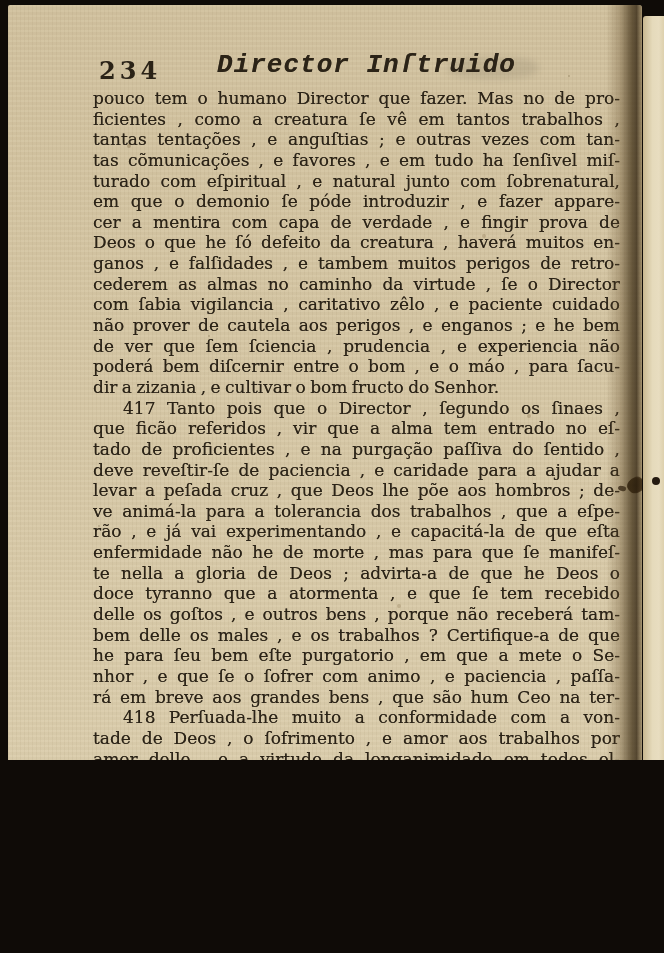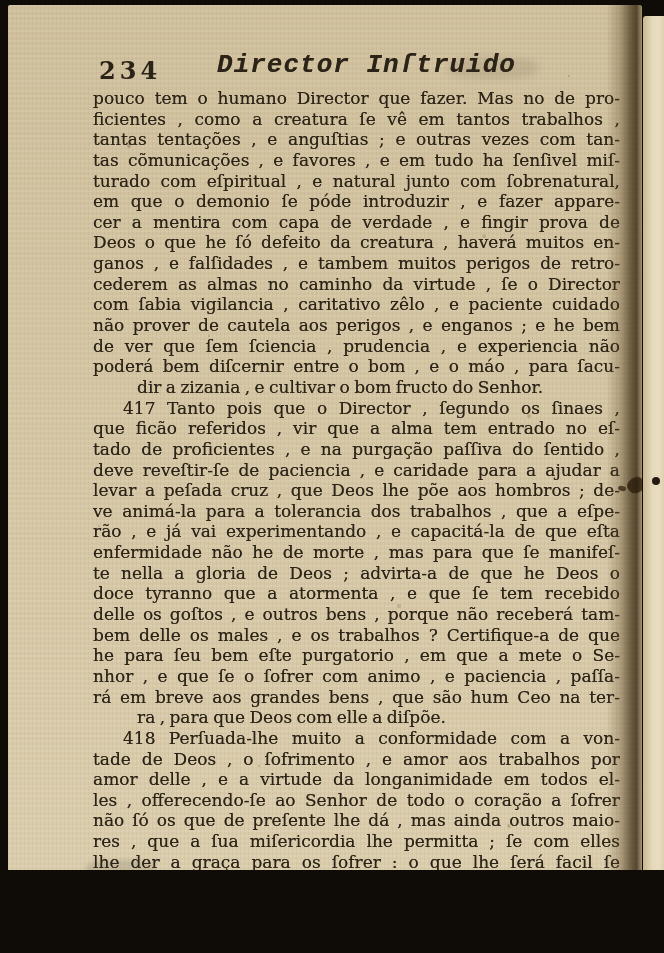--- a/index.html
+++ b/index.html
@@ -3,21 +3,21 @@
 <meta charset="utf-8">
 <style>
   html,body{margin:0;padding:0;}
   body{
     width:664px;height:953px;
     background:#0f0b07;
     font-family:"DejaVu Serif", serif;
     overflow:hidden;
   }
   .scan{
-    position:relative;width:664px;height:870px;background:#0f0b07;overflow:hidden;
+    position:relative;width:664px;height:760px;background:#0f0b07;overflow:hidden;
   }
   
   .page-main{
     position:absolute;left:8px;top:5px;width:634px;height:937px;
     background:linear-gradient(180deg,#d1c19e 0%,#d5c6a4 35%,#d9cbaa 70%,#ddd0b0 100%);
     border-radius:2px 3px 6px 16px;
     overflow:hidden;
   }
   .texture{
     position:absolute;inset:0;
@@ -58,21 +58,21 @@
   .body{
     position:absolute;left:85px;top:83px;width:527px;
     font-size:17px;line-height:20.65px;color:#2b2317;
     word-spacing:-1px;
     text-shadow:0 0 .4px rgba(43,35,23,.65);
   }
   .line{
     height:20.65px;overflow:hidden;
     text-align:justify;text-align-last:justify;
   }
-  .line.end{text-align-last:left;margin-left:44px;}
+  .line.end{text-align-last:left;}
   .line.indent{padding-left:30px;}
   .catchword{
     position:absolute;left:85px;top:864px;width:527px;
     font-size:15px;color:#2b2317;padding-right:41px;
     box-sizing:border-box;
     text-shadow:0 0 .4px rgba(43,35,23,.65);
   }
   
   .gutter{
     position:absolute;right:0;top:0;width:36px;height:100%;
@@ -139,21 +139,20 @@
         <div class="line">ve animá-la para a tolerancia dos trabalhos , que a eſpe-</div>
         <div class="line">rão , e já vai experimentando , e capacitá-la de que eſta</div>
         <div class="line">enfermidade não he de morte , mas para que ſe manifeſ-</div>
         <div class="line">te nella a gloria de Deos ; advirta-a de que he Deos o</div>
         <div class="line">doce tyranno que a atormenta , e que ſe tem recebido</div>
         <div class="line">delle os goſtos , e outros bens , porque não receberá tam-</div>
         <div class="line">bem delle os males , e os trabalhos ? Certifique-a de que</div>
         <div class="line">he para ſeu bem eſte purgatorio , em que a mete o Se-</div>
         <div class="line">nhor , e que ſe o ſofrer com animo , e paciencia , paſſa-</div>
         <div class="line">rá em breve aos grandes bens , que são hum Ceo na ter-</div>
-        <div class="line end">ra , para que Deos com elle a diſpõe.</div>
         <div class="line indent">418 Perſuada-lhe muito a conformidade com a von-</div>
         <div class="line">tade de Deos , o ſofrimento , e amor aos trabalhos por</div>
         <div class="line">amor delle , e a virtude da longanimidade em todos el-</div>
         <div class="line">les , offerecendo-ſe ao Senhor de todo o coração a ſofrer</div>
         <div class="line">não ſó os que de preſente lhe dá , mas ainda outros maio-</div>
         <div class="line">res , que a ſua miſericordia lhe permitta ; ſe com elles</div>
         <div class="line">lhe der a graça para os ſofrer : o que lhe ſerá facil ſe</div>
       </div>
 
     <div class="catchword">ſe</div>

